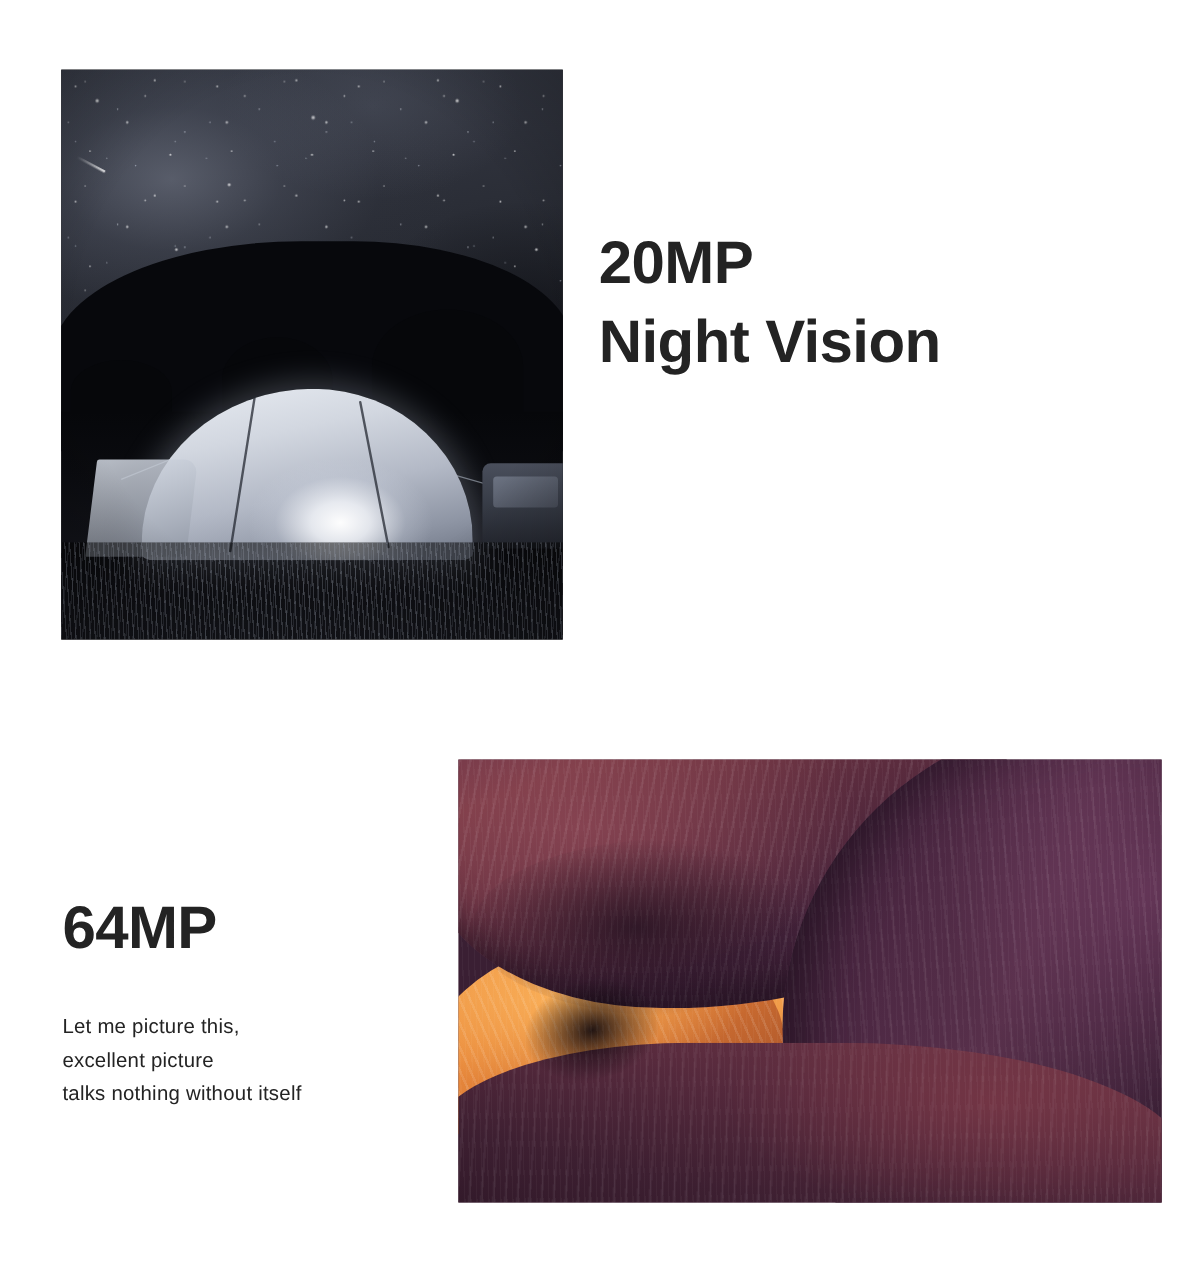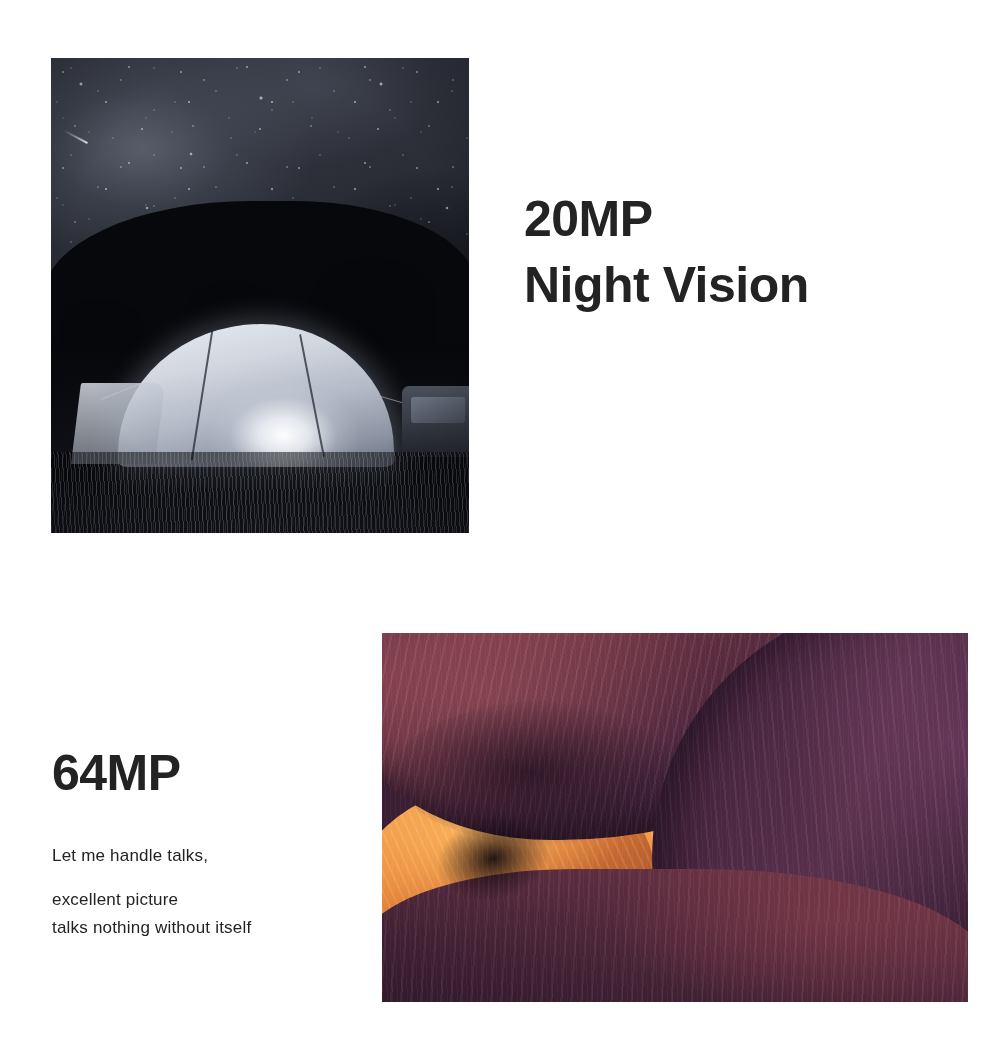--- a/index.html
+++ b/index.html
@@ -192,21 +192,21 @@
     background: linear-gradient(160deg, #6c7382, #474c58);
     border-radius: 3px;
   }
   .vignette {
     position: absolute;
     inset: 0;
     background: radial-gradient(ellipse 90% 86% at 50% 46%, rgba(0,0,0,0) 52%, rgba(0,0,0,.42) 100%);
     pointer-events: none;
   }
 
-  #night-copy { position: absolute; left: 524px; top: 186px; }
+  #night-copy { position: absolute; left: 499px; top: 186px; }
   #night-copy .headline { font-size: 50px; line-height: 66px; }
   #night-copy .bodytext { font-size: 16.5px; line-height: 26px; margin-top: 52px; }
 
   
   #block-64 { left: 0; top: 600px; width: 824px; height: 454px; }
 
   #mp-copy { position: absolute; left: 52px; top: 142px; }
   #mp-copy .headline { font-size: 50px; line-height: 62px; }
   #mp-copy .bodytext { font-size: 17px; line-height: 28px; margin-top: 38px; }
 
@@ -348,22 +348,22 @@
   <div id="night-copy">
     <h2 class="headline">20MP</h2>
     <h2 class="headline">Night Vision</h2>
   </div>
 </div>
 
 <div class="section" id="block-64">
 
   <div id="mp-copy">
     <h2 class="headline">64MP</h2>
-    <p class="bodytext">Let me handle talks,</p>
-    <p class="bodytext" style="margin-top:16px;">excellent picture</p>
+    <p class="bodytext">Let me picture this,</p>
+    <p class="bodytext" style="margin-top:0;">excellent picture</p>
     <p class="bodytext" style="margin-top:0;">talks nothing without itself</p>
   </div>
 
   <div id="canyon-photo">
     <div class="canyon-sky"></div>
     <div class="rock-orange-right"></div>
     <div class="rock-orange-left"></div>
     <div class="wall-top"></div>
     <div class="wall-top-shade"></div>
     <div class="wall-right"></div>

